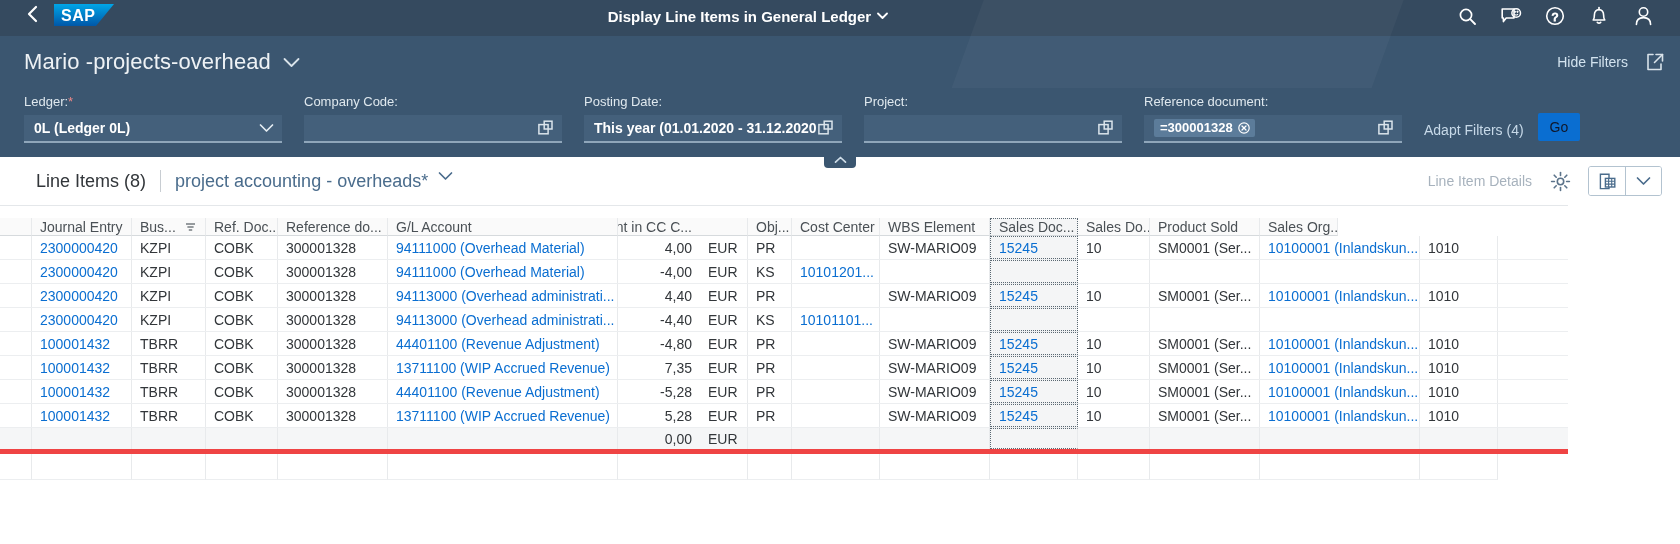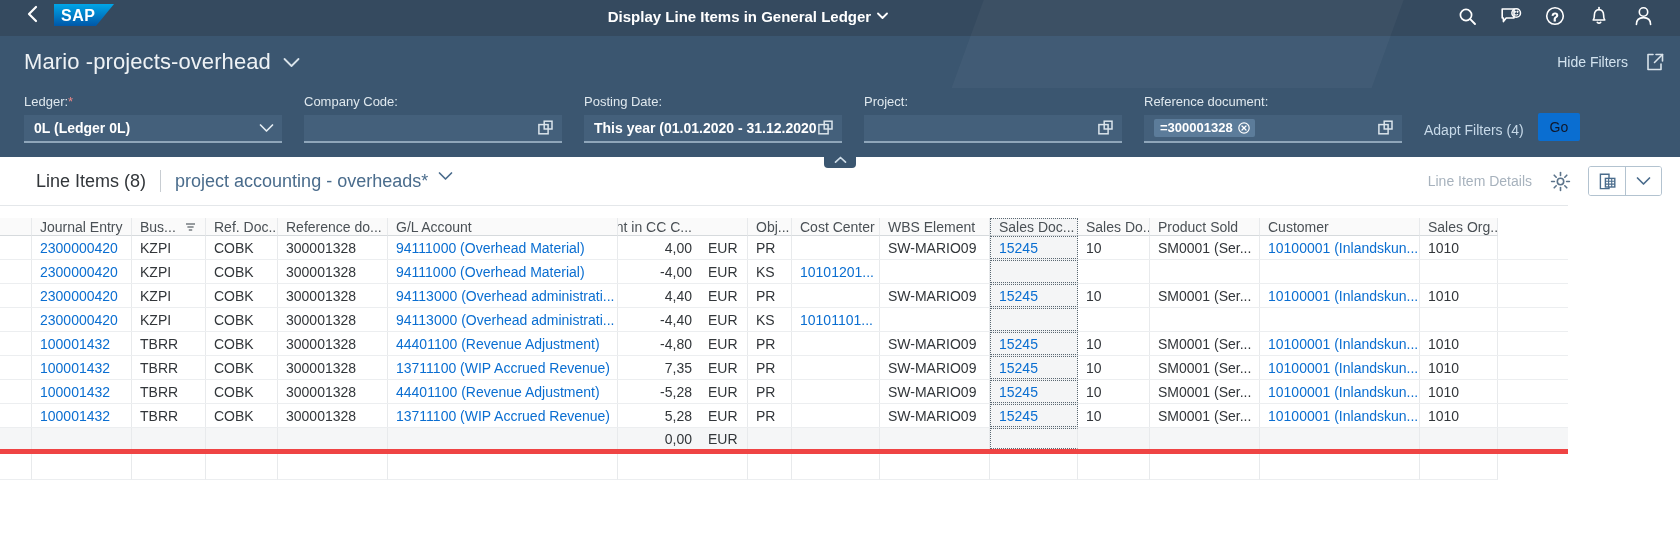--- a/index.html
+++ b/index.html
@@ -541,21 +541,20 @@
         <div class="gcell c-refno">Reference do...</div>
         <div class="gcell c-gl">G/L Account</div>
         <div class="gcell c-amt num" style="border-right:none">Amount in CC C...</div>
         <div class="gcell c-cur"></div>
         <div class="gcell c-obj">Obj...</div>
         <div class="gcell c-cc">Cost Center</div>
         <div class="gcell c-wbs">WBS Element</div>
         <div class="gcell c-sdoc col-focus">Sales Doc...</div>
         <div class="gcell c-sdi">Sales Do...</div>
         <div class="gcell c-prod">Product Sold</div>
-        <div class="gcell c-cust">Customer</div>
         <div class="gcell c-sorg">Sales Org...</div>
       </div>
     </div>
 
     <div class="grid-body" id="grid-body">
         <div class="grow">
           <div class="gcell sel-col"></div>
           <div class="gcell c-journal">
             <span class="link">2300000420</span>
           </div>

